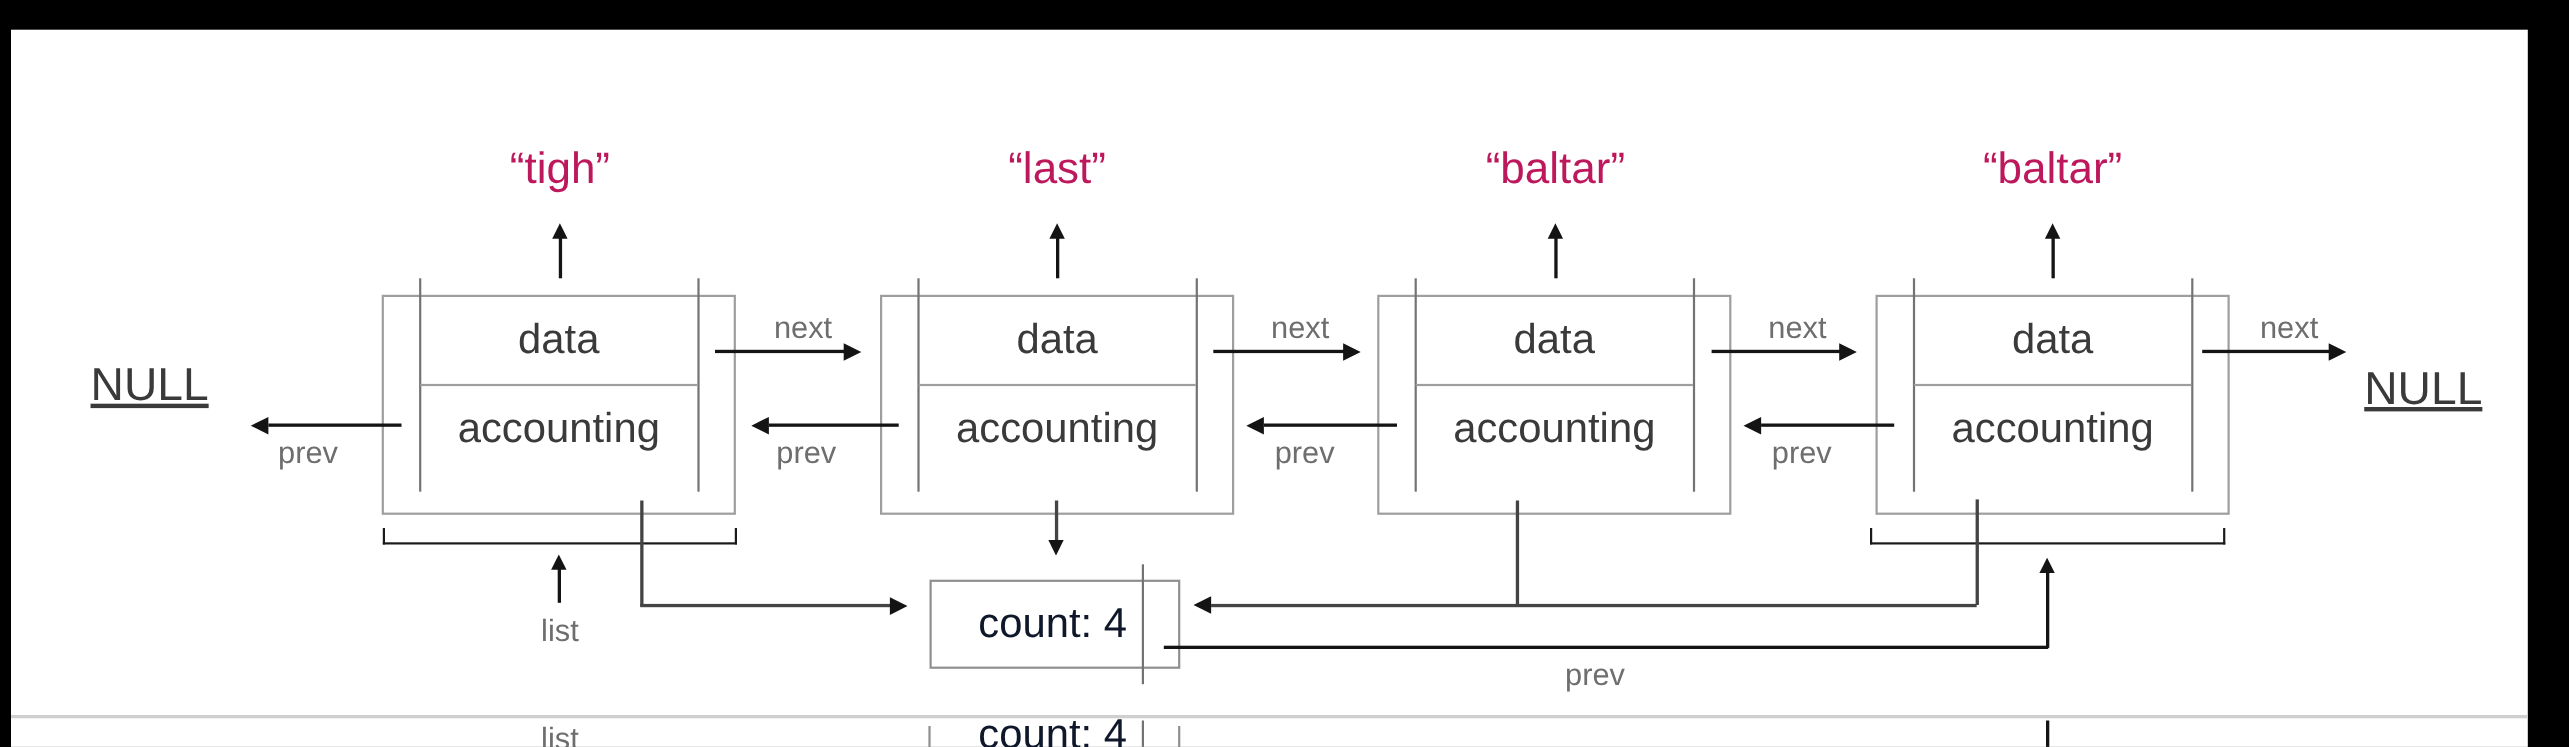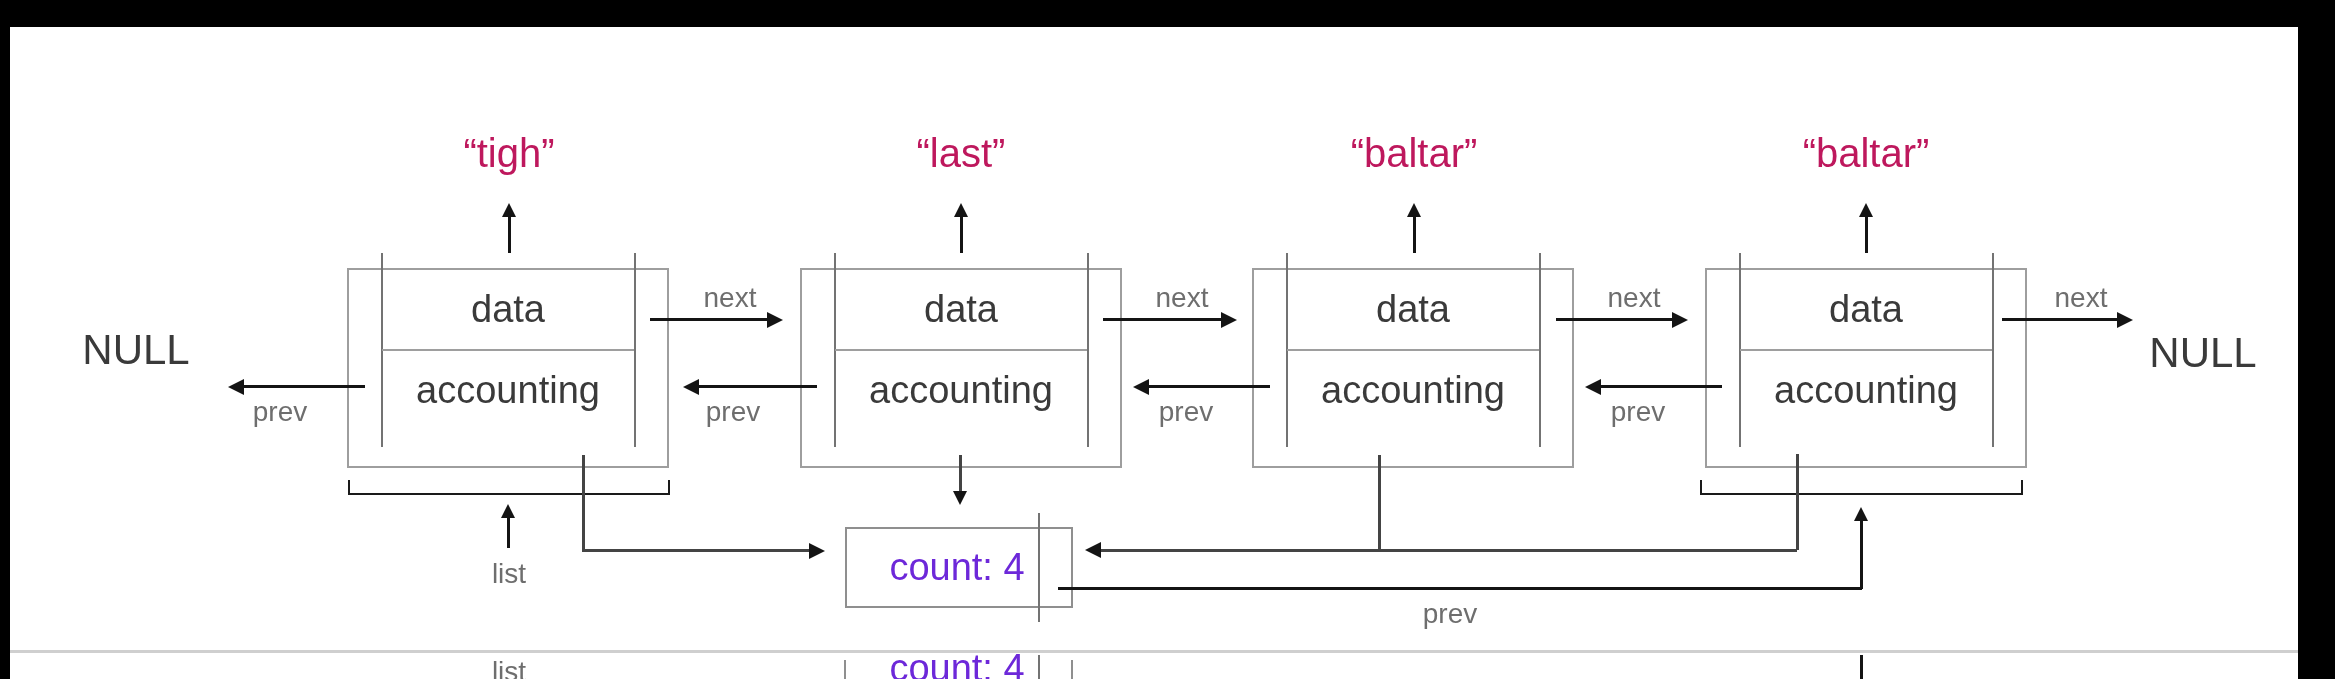--- a/index.html
+++ b/index.html
@@ -11,34 +11,34 @@
             border-bottom:1px solid #b5b5b5;text-align:center;line-height:58px;
             font-size:40px;color:#3c3c3c;}
   .node{position:absolute;width:322px;height:200px;}
   .node .outer{position:absolute;left:0;top:0;right:0;bottom:0;border:2px solid #9e9e9e;}
   .node .iv{position:absolute;top:-15px;height:194px;width:2px;background:#737373;}
   .node .sep{position:absolute;left:35px;width:252px;top:81px;height:2px;background:#9e9e9e;}
   .cell{position:absolute;left:35px;width:252px;text-align:center;color:#3a3a3a;font-size:38px;}
   .cell.data{top:2px;height:79px;line-height:79px;}
   .cell.acct{top:83px;height:78px;line-height:78px;}
   .name{position:absolute;width:300px;text-align:center;font-size:40px;color:#be185d;top:104px;}
-  .nulltxt{position:absolute;width:200px;text-align:center;font-size:42px;color:#3a3a3a;}
+  .nulltxt{position:absolute;width:200px;text-align:center;font-size:42px;color:#3a3a3a;text-decoration:underline;}
   .h{position:absolute;height:3px;background:#141414;}
   .v{position:absolute;width:3px;background:#141414;}
   .h.gray{background:#444;}
   .v.gray{background:#444;}
   .lbl{position:absolute;width:100px;text-align:center;font-size:28px;color:#6e6e6e;}
   .ah{position:absolute;width:0;height:0;}
   .ah.r{border-top:8px solid transparent;border-bottom:8px solid transparent;border-left:16px solid #141414;}
   .ah.l{border-top:8px solid transparent;border-bottom:8px solid transparent;border-right:16px solid #141414;}
   .ah.u{border-left:7px solid transparent;border-right:7px solid transparent;border-bottom:14px solid #141414;}
   .ah.d{border-left:7px solid transparent;border-right:7px solid transparent;border-top:14px solid #141414;}
   .bracket{position:absolute;height:13px;border:2px solid #1a1a1a;border-top:none;}
   #countbox{position:absolute;left:835px;top:500px;width:228px;height:81px;border:2px solid #8f8f8f;box-sizing:border-box;}
-  .countlbl{position:absolute;left:837px;width:220px;text-align:center;font-size:38px;color:#6d28d9;}
+  .countlbl{position:absolute;left:837px;width:220px;text-align:center;font-size:38px;color:#0f172a;}
   .thin{position:absolute;width:2px;}
   #bottomline{position:absolute;left:0;top:623px;width:2288px;height:3px;background:#cfcfcf;}
 </style>
 </head>
 <body>
 
 <div id="frame">
  <div id="page">
 
 

